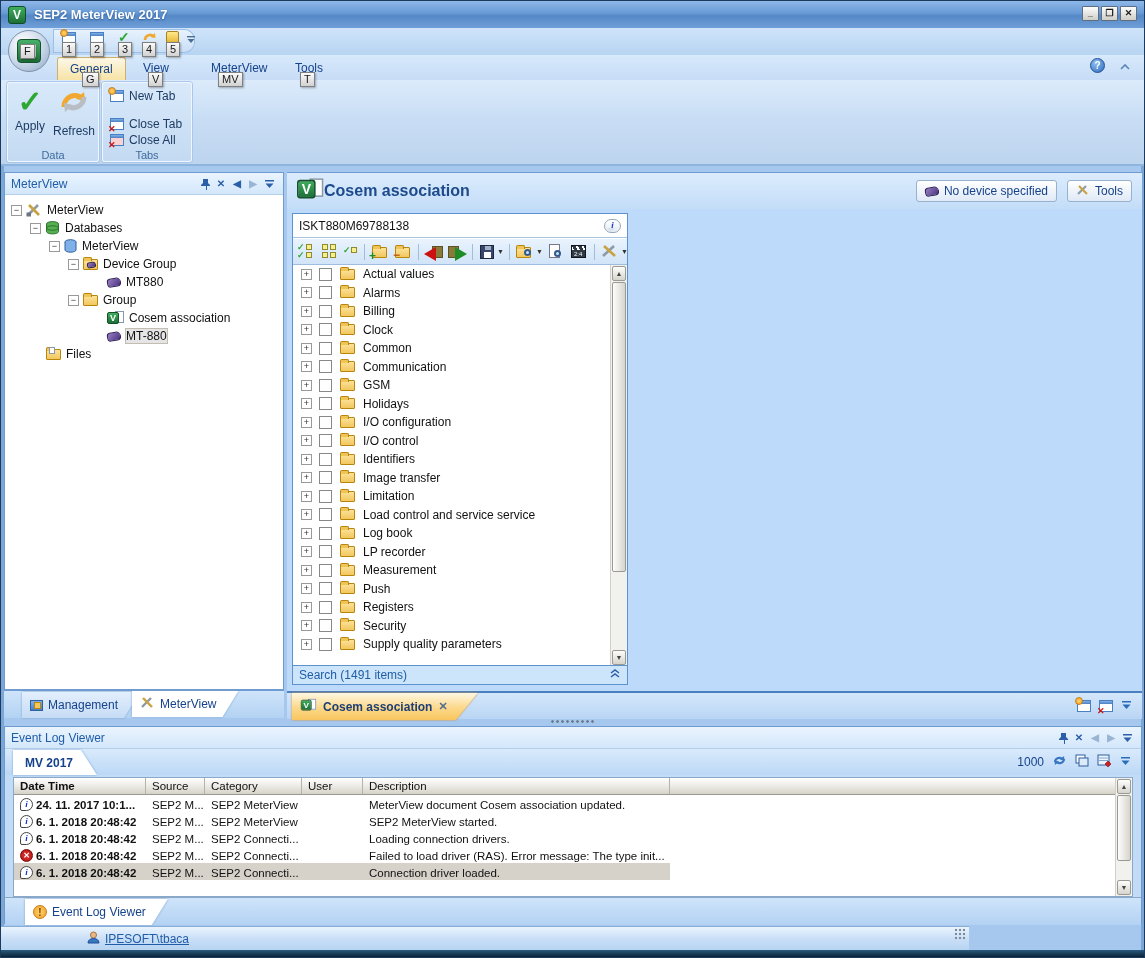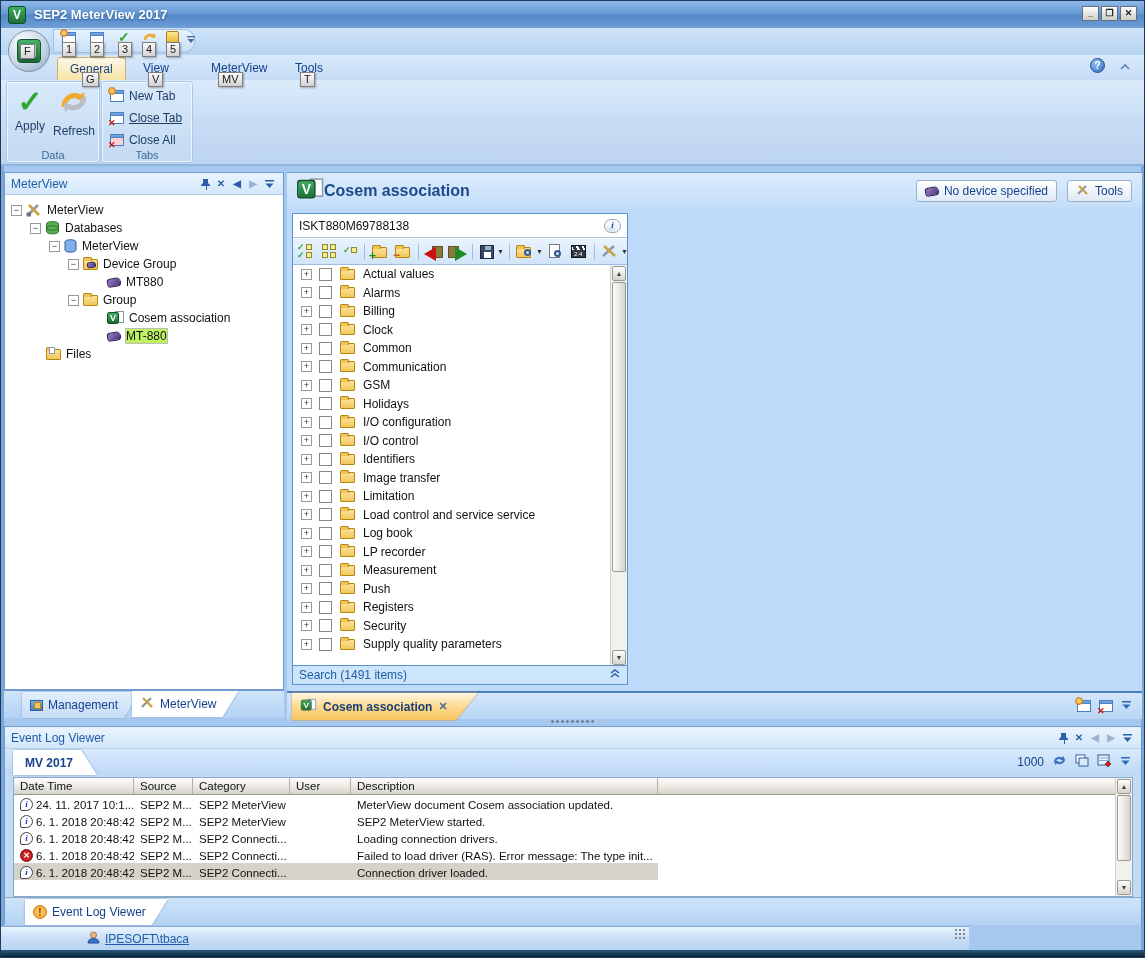--- a/index.html
+++ b/index.html
@@ -80,21 +80,21 @@
     color:#1f5da8; }
   .pnl-hdr .sp { flex:1; }
   .hico { width:16px; height:16px; display:flex; align-items:center; justify-content:center;
     color:#2b5fa7; font-size:10px; font-weight:bold; }
   .hico.dis { color:#9ab4d4; }
   .tree-row { position:absolute; height:18px; display:flex; align-items:center; width:100%; }
   .expander { width:11px; height:11px; background:#fff; border:1px solid #999;
     font-size:9px; line-height:8px; text-align:center; color:#333; flex:none; }
   .exp-minus::after { content:"\2212"; } .exp-plus::after { content:"+"; }
   .tlabel { margin-left:5px; color:#111; white-space:nowrap; }
-  .tlabel.sel { background:#bef264; box-shadow:0 0 0 1px #c2bdb2; }
+  .tlabel.sel { background:#e5e5e5; box-shadow:0 0 0 1px #c2bdb2; }
   .ticon { margin-left:4px; flex:none; display:inline-flex; }
   
   .folder { width:15px; height:11px; background:linear-gradient(#fce29a,#f2c75e);
     border:1px solid #b8860b; border-radius:1px; position:relative; display:inline-block; }
   .folder::before { content:""; position:absolute; top:-3px; left:-1px; width:7px; height:3px;
     background:#efc458; border:1px solid #b8860b; border-bottom:none; border-radius:2px 2px 0 0; }
   .devblob { width:14px; height:9px; background:linear-gradient(135deg,#9a7ec2,#4a3380);
     border:1px solid #2e2058; border-radius:4px 6px 5px 4px; transform:rotate(-10deg);
     display:inline-block; }
   .mvdoc { position:relative; width:17px; height:14px; display:inline-block; }
@@ -200,21 +200,21 @@
   #evt-table { position:absolute; left:8px; top:50px; right:8px; height:120px; background:#fff;
     border:1px solid #8aa8c8; }
   .trh { display:flex; height:17px;
     background:linear-gradient(#ffffff,#eeede8 45%,#d6d3c8);
     border-bottom:1px solid #9a9892; }
   .trh .cell { border-right:1px solid #b5b2a8; color:#111; padding:2px 0 0 6px;
     font-size:11.5px; overflow:hidden; white-space:nowrap; }
   .trow { display:flex; height:17px; }
   .trow .cell { padding:2px 0 0 6px; font-size:11.5px; color:#111; overflow:hidden;
     white-space:nowrap; display:flex; align-items:center; gap:3px; }
-  .c0{width:120px;flex:none;} .c1{width:59px;flex:none;} .c2{width:97px;flex:none;}
+  .c0{width:132px;flex:none;font-weight:bold;} .c1{width:59px;flex:none;} .c2{width:97px;flex:none;}
   .c3{width:61px;flex:none;} .c4{width:307px;flex:none;} .c5{flex:1;}
   .trow.hl .cell:not(.c5) { background:#d6d2ca; }
   .evt { width:13px; height:13px; flex:none; border-radius:50% 50% 50% 2px; background:#fff;
     border:1px solid #444; color:#1133cc; font:italic bold 9px "Liberation Serif", serif;
     text-align:center; line-height:11px; }
   .evt::after { content:"i"; }
   .evt.error { background:radial-gradient(#e43b3b,#b00b0b); border:1px solid #7a0606;
     border-radius:50%; color:#fff; font:bold 8px "Liberation Sans", sans-serif; line-height:12px; }
   .evt.error::after { content:"\2715"; }
   #evt-bottomtabs { position:absolute; left:0; top:170px; right:0; height:28px;
@@ -315,21 +315,21 @@
         </div>
         <div>Refresh</div>
       </div>
       <div class="caption">Data</div>
     </div>
     <div class="rgroup" style="left:101px;width:90px;">
       <div class="menubtn" style="top:4px;">
         <span class="winicon dot-star"></span>
         <span>New Tab</span>
       </div>
-      <div class="menubtn" style="top:26px;text-decoration:underline;">
+      <div class="menubtn" style="top:32px;">
         <span class="winicon red-x"></span>
         <span>Close Tab</span>
       </div>
       <div class="menubtn" style="top:48px;">
         <span class="winicon red-x" style="background:#fbd2d2;"></span>
         <span>Close All</span>
       </div>
       <div class="caption">Tabs</div>
     </div>
   </div>

